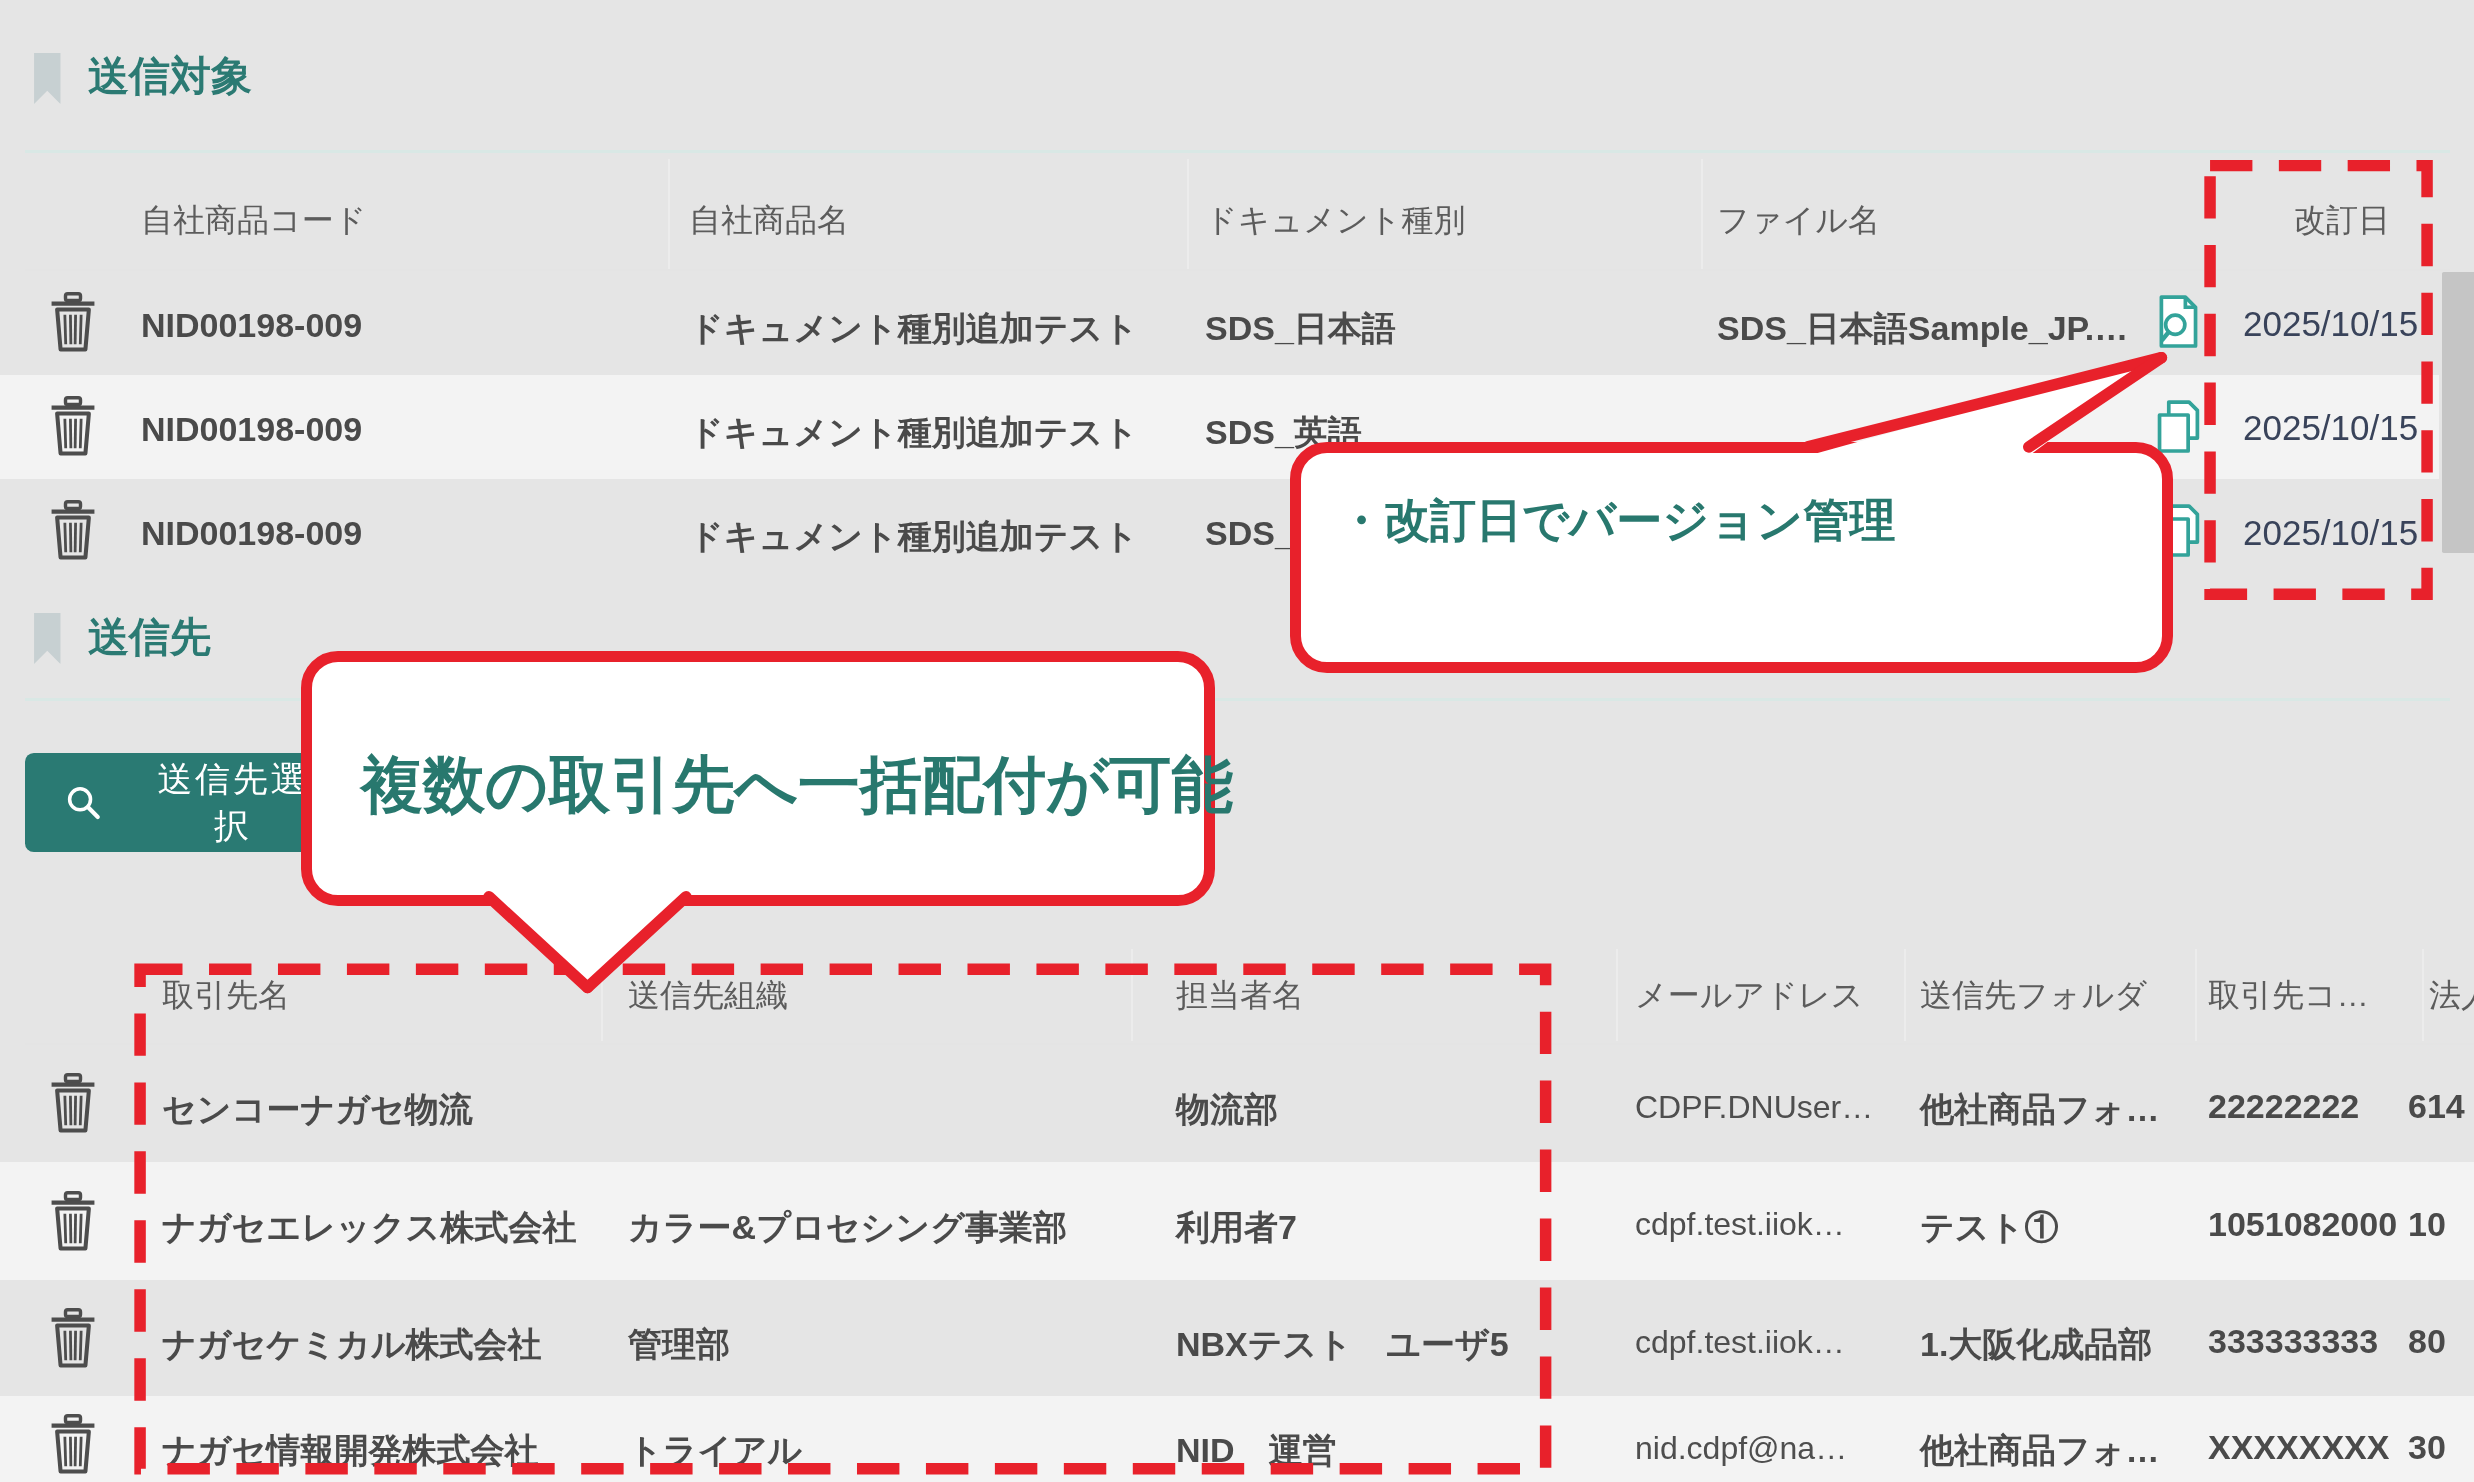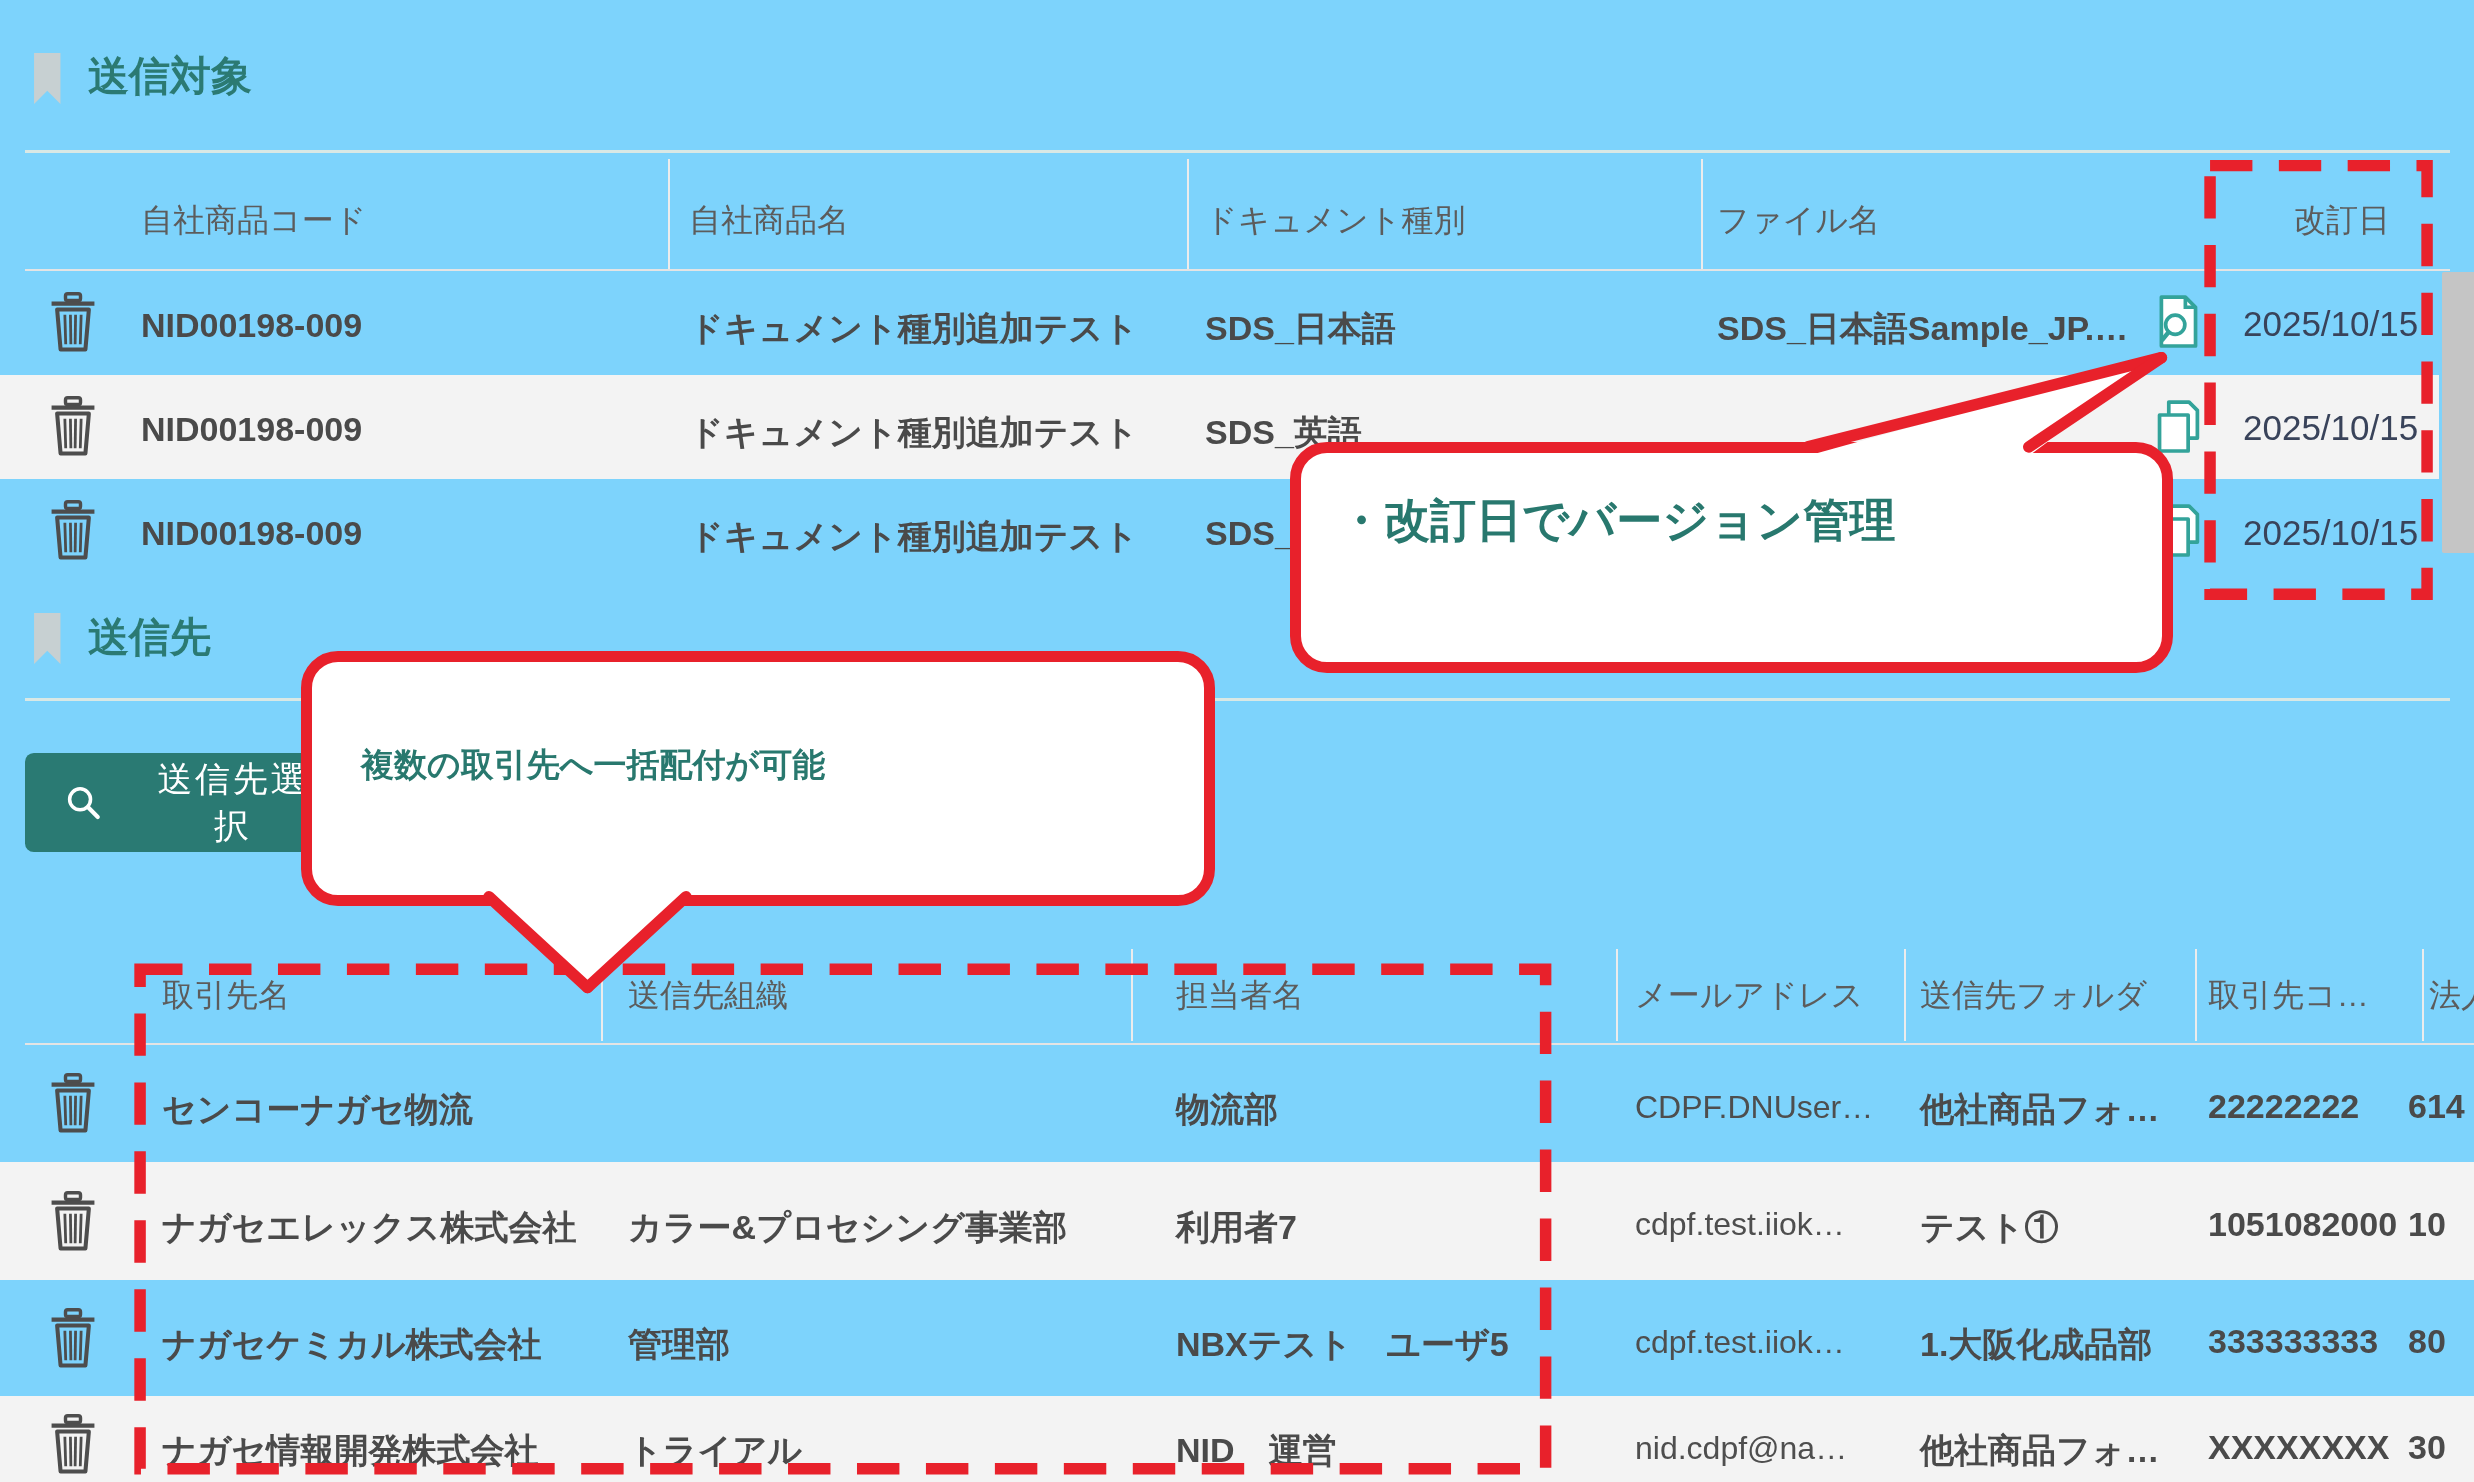--- a/index.html
+++ b/index.html
@@ -1,16 +1,16 @@
 <!DOCTYPE html>
 <html style="font-size:14px"><head>
 <meta charset="utf-8">
 <style>
   html,body{margin:0;padding:0;background:#fff;}
-  #screen{position:relative;width:2475px;height:1482px;background:#7dd3fc;overflow:hidden;
+  #screen{position:relative;width:2475px;height:1482px;background:#e5e5e5;overflow:hidden;
           font-family:"Liberation Sans",sans-serif;}
   .abs{position:absolute;}
   .sec-title{font-size:41px;font-weight:bold;color:#2b7a73;}
   .divider{height:2.7px;background:#d9e8e5;}
   .hline{height:1.8px;background:#e4e4e4;}
   .vsep{width:1.8px;background:#ececec;}
   .th{font-size:32px;color:#5c5c5c;white-space:nowrap;}
   .td{font-size:34px;color:#4a4a4a;white-space:nowrap;font-weight:bold;}
   .td-small{font-size:32px;color:#4e4e4e;white-space:nowrap;}
   .td-date{font-size:35px;font-weight:500;color:#39435a;white-space:nowrap;}
@@ -245,21 +245,21 @@
   <div class="abs bubble" style="left:1290px;top:442px;width:861px;height:209px">
     <div class="abs bubble-text" style="left:37px;top:37px;font-size:46px">・改訂日でバージョン管理</div>
   </div>
   <svg class="abs tailsvg" style="left:1768px;top:346px" width="442" height="117" viewBox="0 0 500 132">
     <polygon points="45,124 295,124 445,13" fill="#ffffff"></polygon>
     <line x1="45" y1="114" x2="445" y2="13" stroke="#e8212b" stroke-width="13" stroke-linecap="round"></line>
     <line x1="295" y1="114" x2="445" y2="13" stroke="#e8212b" stroke-width="13" stroke-linecap="round"></line>
   </svg>
 
   <div class="abs bubble" style="left:301px;top:651px;width:892px;height:233px">
-    <div class="abs bubble-text" style="left:49px;top:81px;font-size:33px">複数の取引先へ一括配付が可能</div>
+    <div class="abs bubble-text" style="left:49px;top:81px;font-size:62px">複数の取引先へ一括配付が可能</div>
   </div>
   <svg class="abs tailsvg" style="left:477px;top:888px" width="221" height="110" viewBox="0 0 250 125">
     <polygon points="13,8 237,8 125,113" fill="#ffffff"></polygon>
     <line x1="13" y1="10" x2="125" y2="113" stroke="#e8212b" stroke-width="13" stroke-linecap="round"></line>
     <line x1="237" y1="10" x2="125" y2="113" stroke="#e8212b" stroke-width="13" stroke-linecap="round"></line>
   </svg>
 
 </div>
 
 

